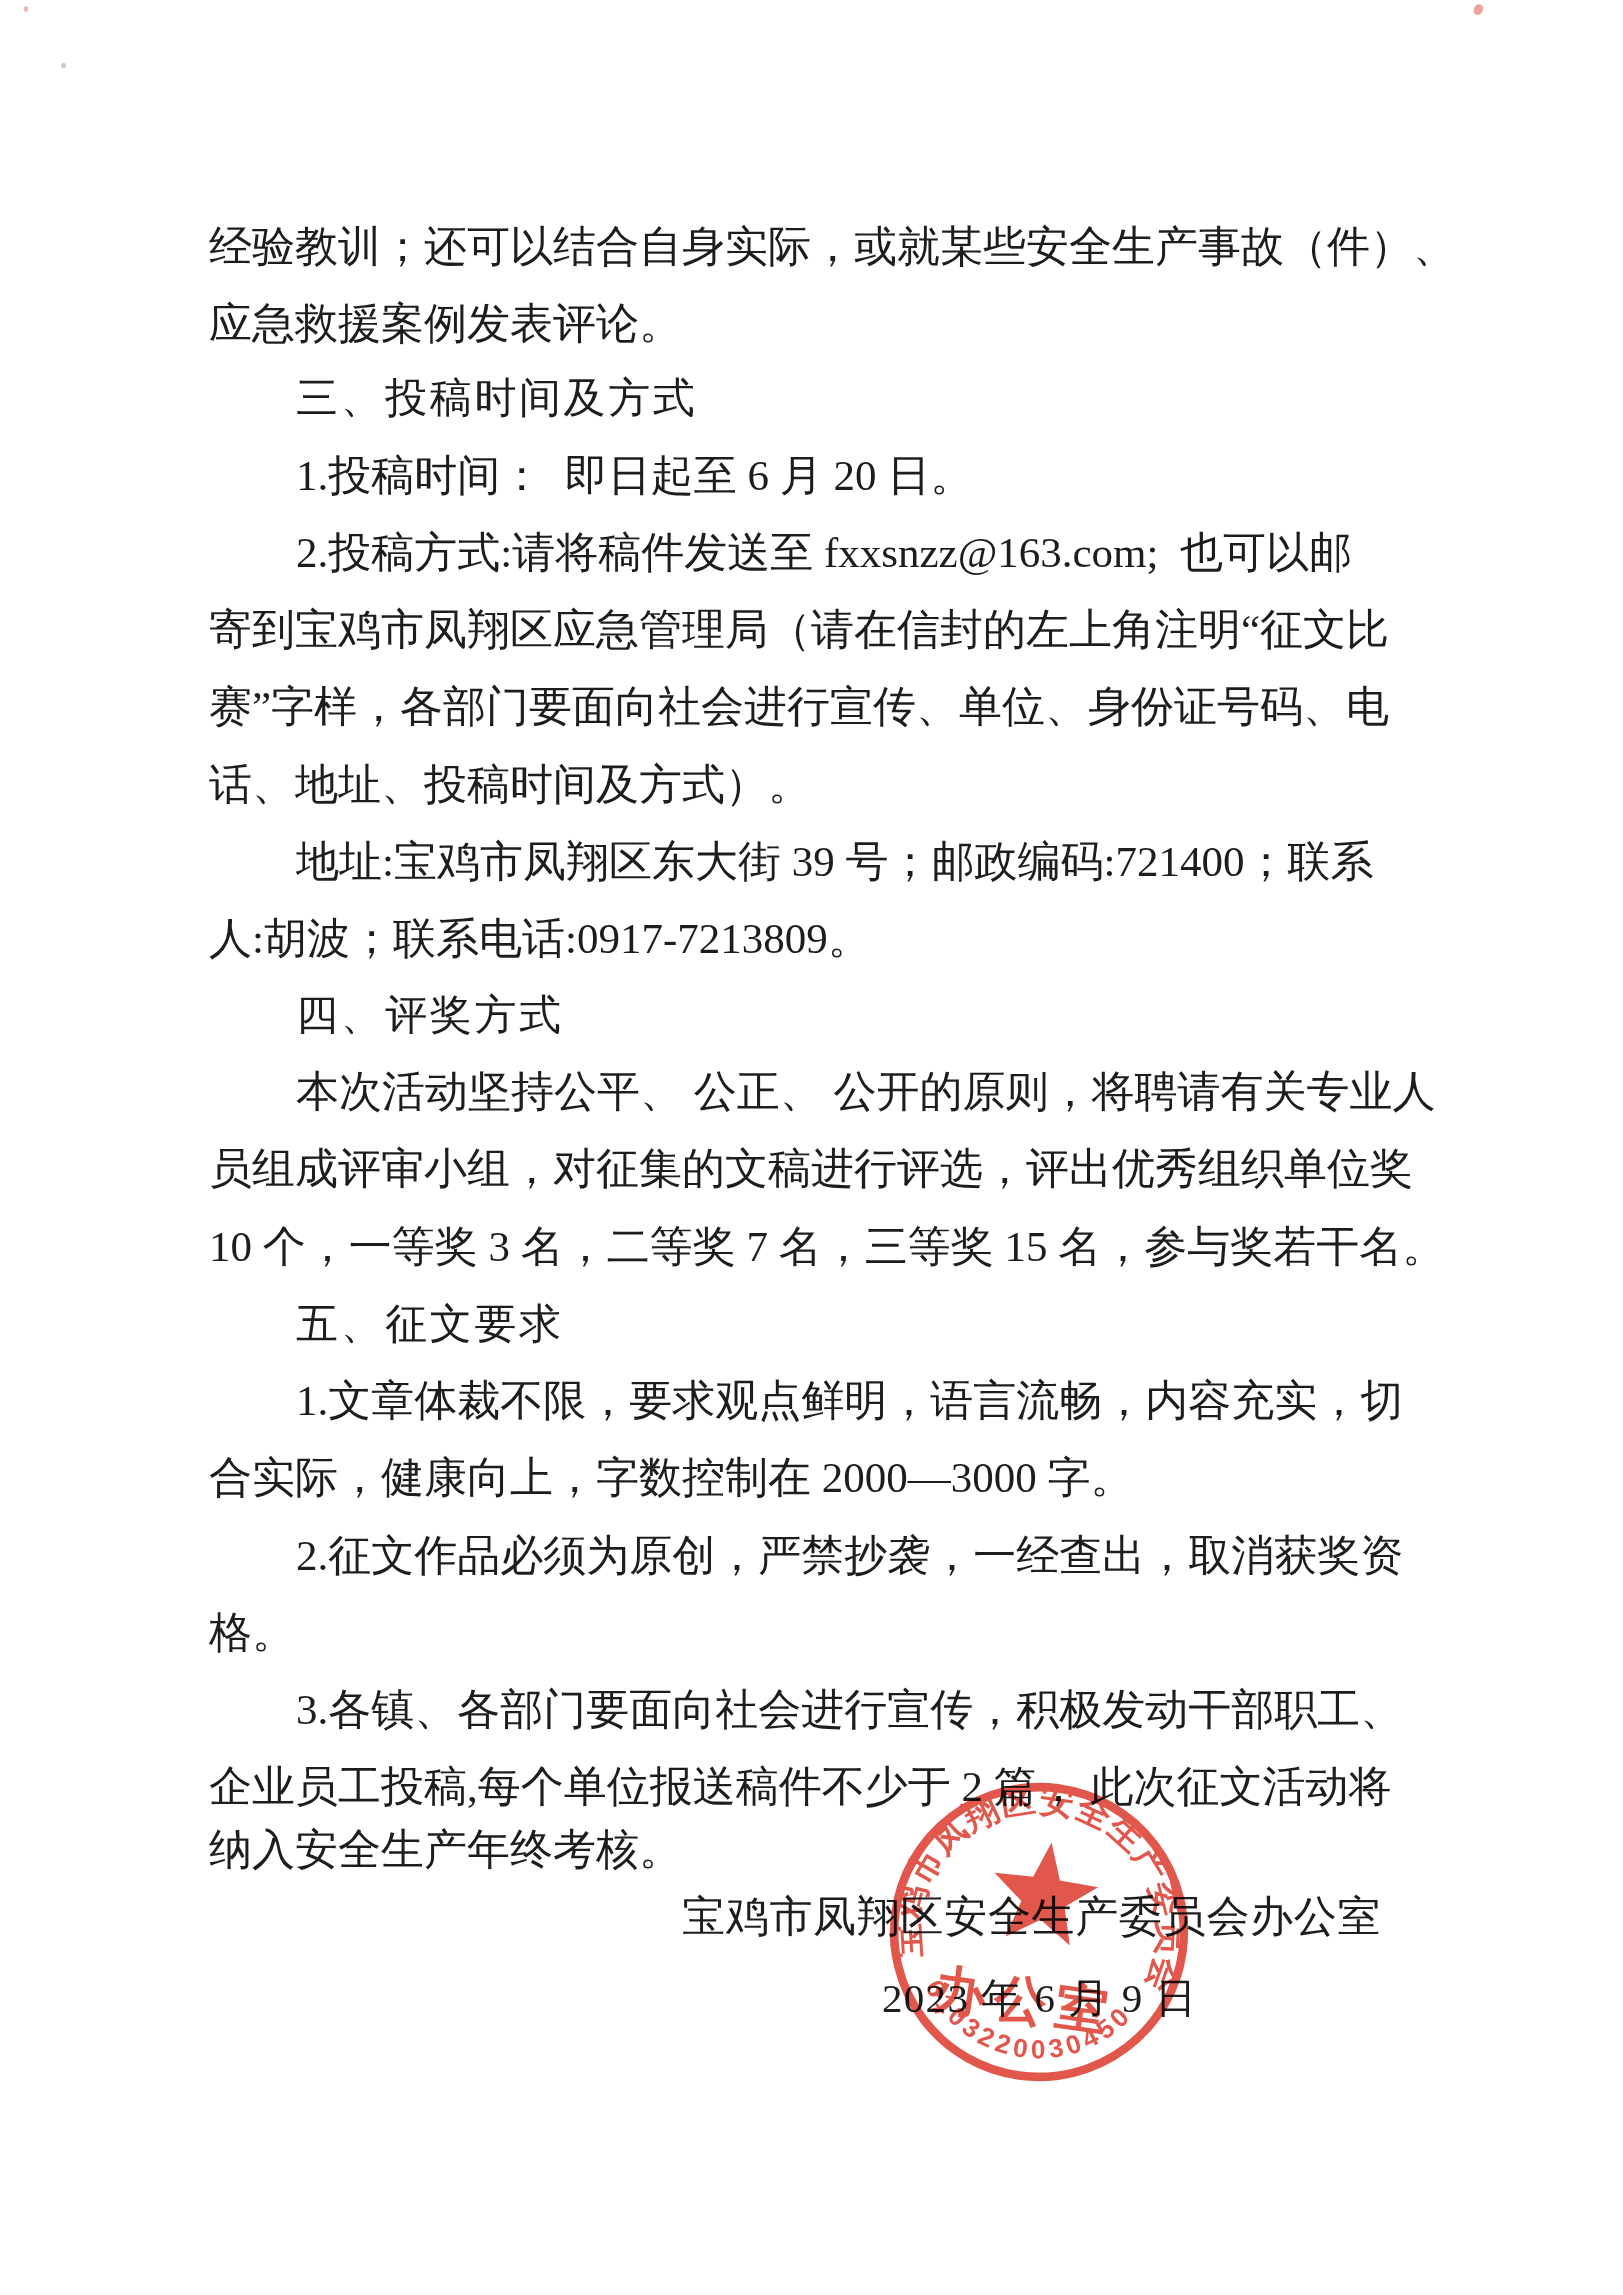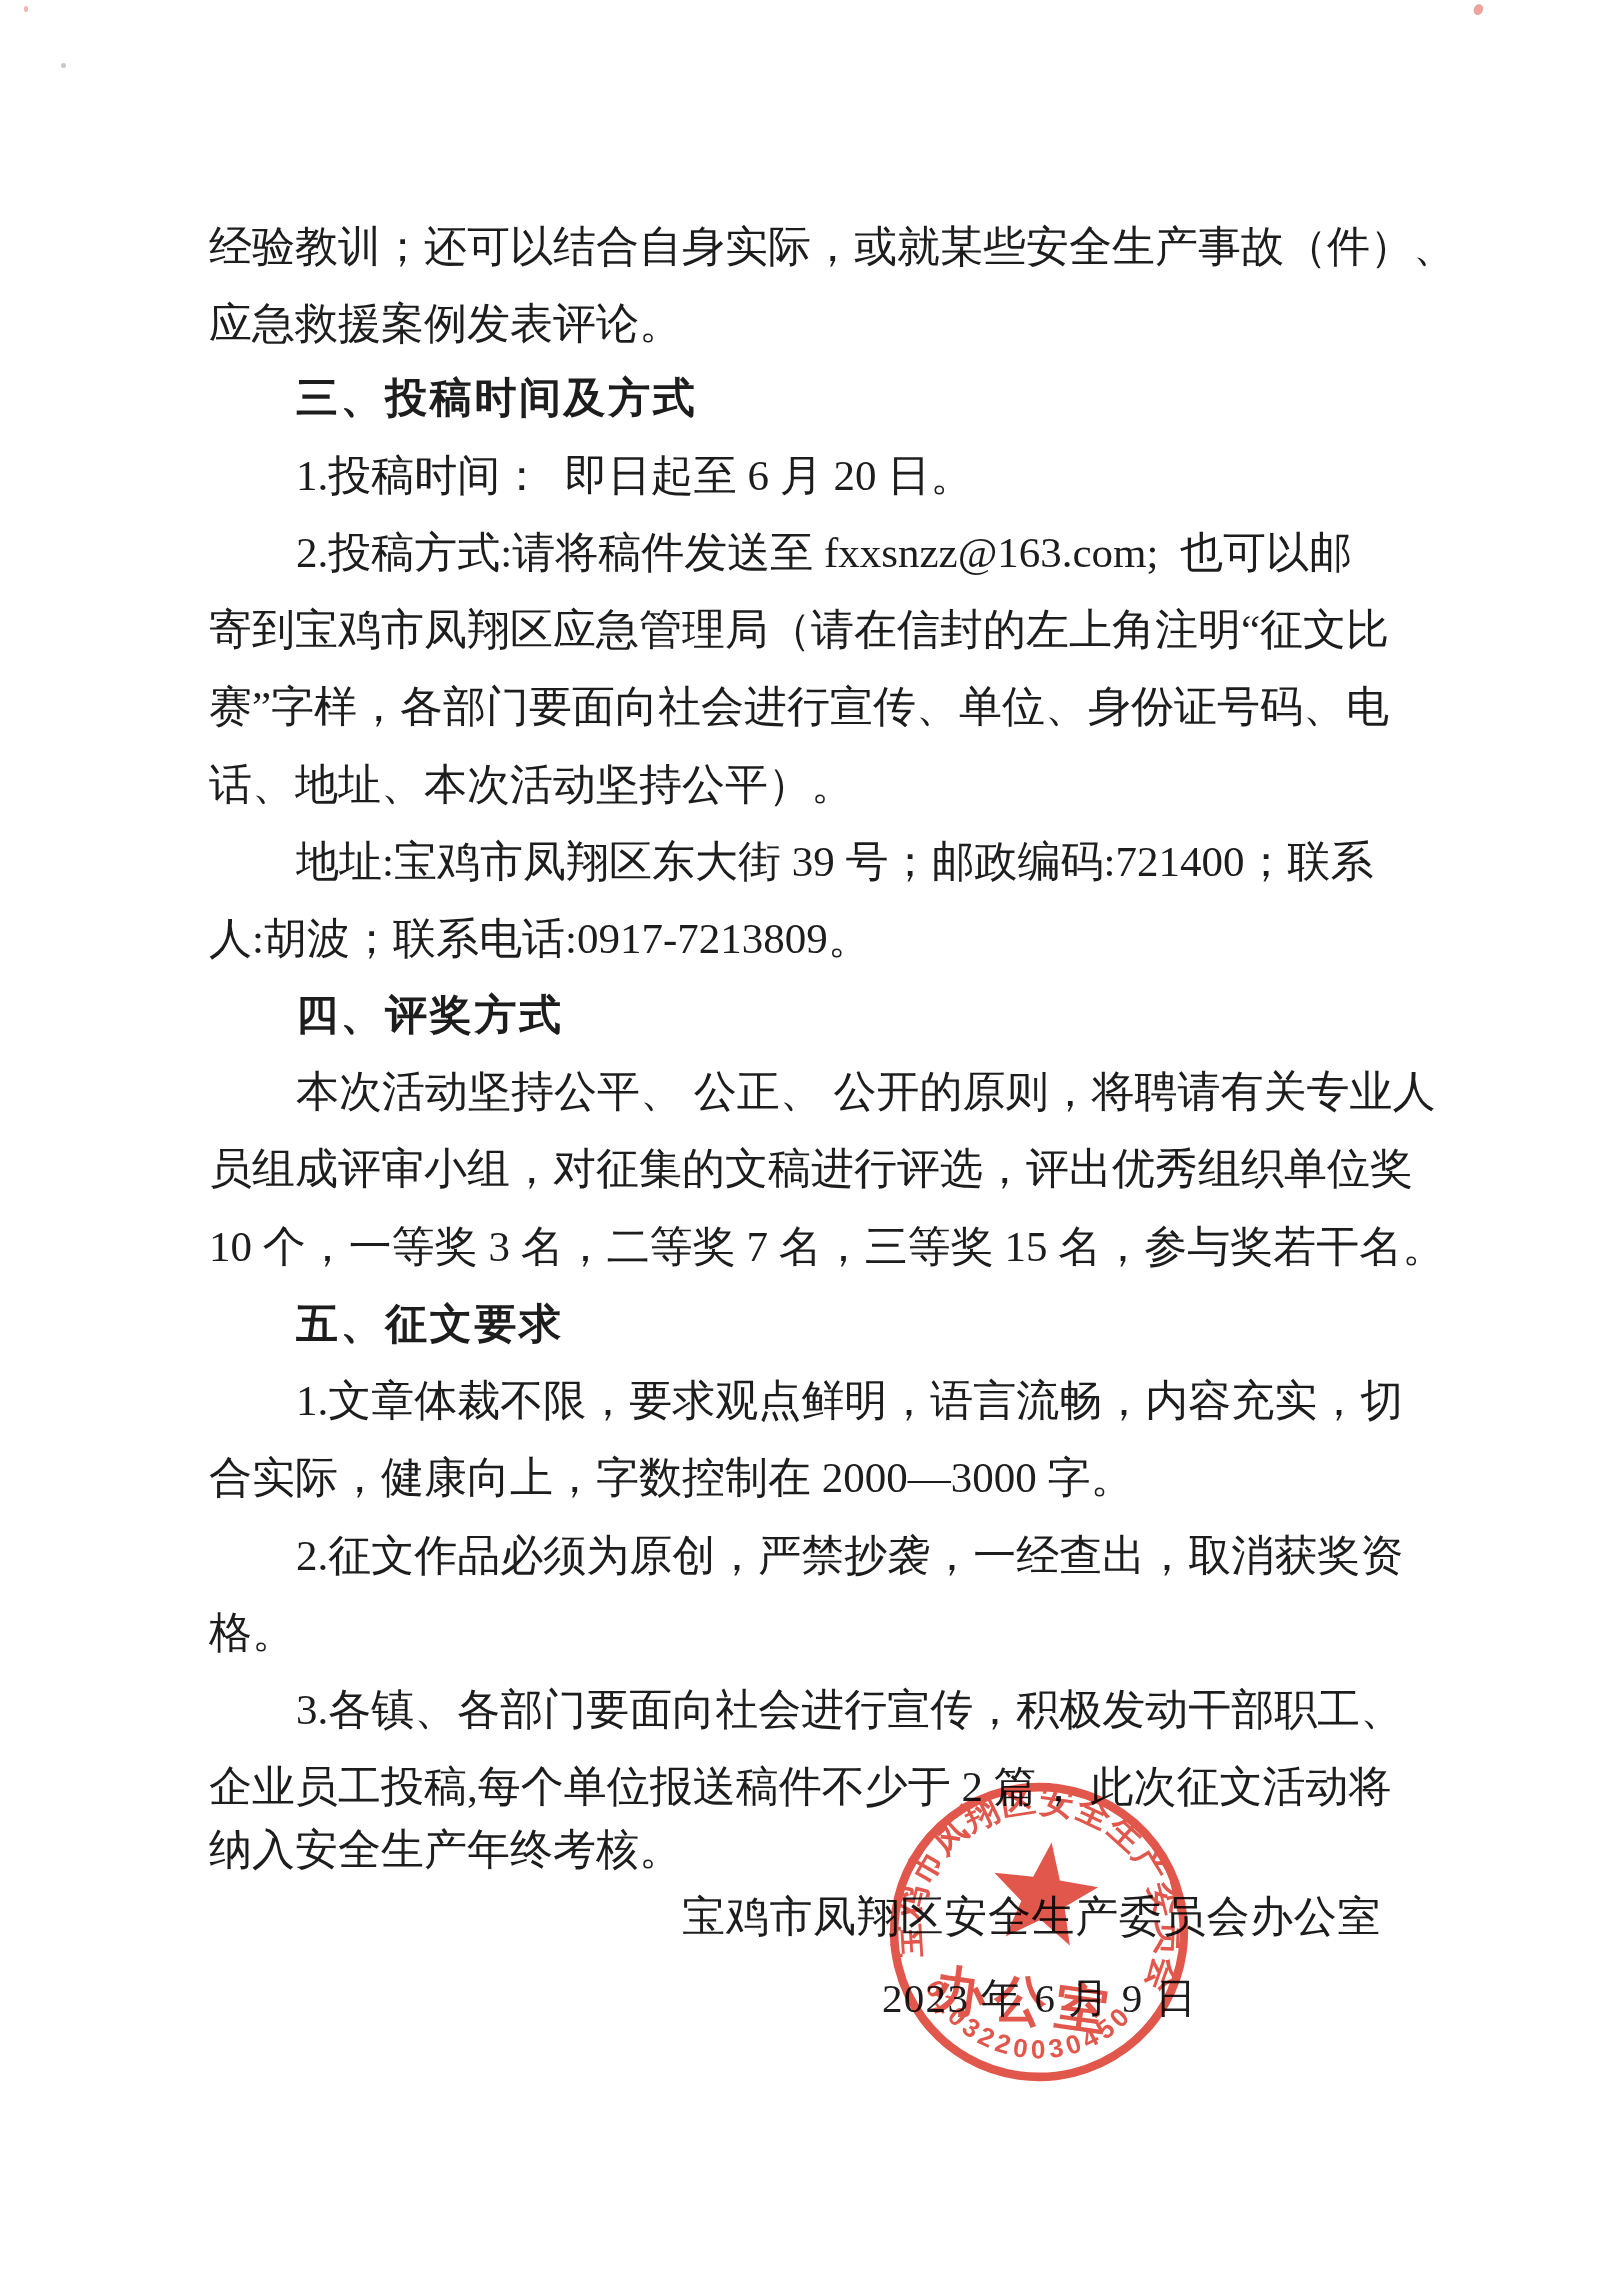--- a/index.html
+++ b/index.html
@@ -16,21 +16,21 @@
     position:absolute;
     left:209px;
     font-size:43px;
     line-height:1.12;
     white-space:pre;
     letter-spacing:0px;
   }
   .indent{left:296px;}
   .heading{
     font-family:"Liberation Sans","DejaVu Sans",sans-serif;
-    font-weight:700;
+    font-weight:400;
     font-size:42px;
     letter-spacing:2.6px;
   }
   .signature{
     position:absolute;
     left:682px;
     top:1888px;
     font-size:43px;
     white-space:pre;
     letter-spacing:0.7px;
@@ -73,21 +73,21 @@
   <div class="speck speck-gray"></div>
   <div class="speck speck-red-tr"></div>
 
   <div class="line" style="top:223px">经验教训；还可以结合自身实际，或就某些安全生产事故（件）、</div>
   <div class="line" style="top:300px">应急救援案例发表评论。</div>
   <div class="line indent heading" style="top:374px">三、投稿时间及方式</div>
   <div class="line indent" style="top:452px">1.投稿时间：  即日起至 6 月 20 日。</div>
   <div class="line indent" style="top:529px">2.投稿方式:请将稿件发送至 fxxsnzz@163.com;  也可以邮</div>
   <div class="line" style="top:606px">寄到宝鸡市凤翔区应急管理局（请在信封的左上角注明“征文比</div>
   <div class="line" style="top:683px">赛”字样，各部门要面向社会进行宣传、单位、身份证号码、电</div>
-  <div class="line" style="top:761px">话、地址、本次活动坚持公平）。</div>
+  <div class="line" style="top:761px">话、地址、投稿时间及方式）。</div>
   <div class="line indent" style="top:838px">地址:宝鸡市凤翔区东大街 39 号；邮政编码:721400；联系</div>
   <div class="line" style="top:915px">人:胡波；联系电话:0917-7213809。</div>
   <div class="line indent heading" style="top:991px">四、评奖方式</div>
   <div class="line indent" style="top:1068px">本次活动坚持公平、 公正、 公开的原则，将聘请有关专业人</div>
   <div class="line" style="top:1145px">员组成评审小组，对征集的文稿进行评选，评出优秀组织单位奖</div>
   <div class="line" style="top:1223px">10 个，一等奖 3 名，二等奖 7 名，三等奖 15 名，参与奖若干名。</div>
   <div class="line indent heading" style="top:1300px">五、征文要求</div>
   <div class="line indent" style="top:1377px">1.文章体裁不限，要求观点鲜明，语言流畅，内容充实，切</div>
   <div class="line" style="top:1454px">合实际，健康向上，字数控制在 2000—3000 字。</div>
   <div class="line indent" style="top:1532px">2.征文作品必须为原创，严禁抄袭，一经查出，取消获奖资</div>

